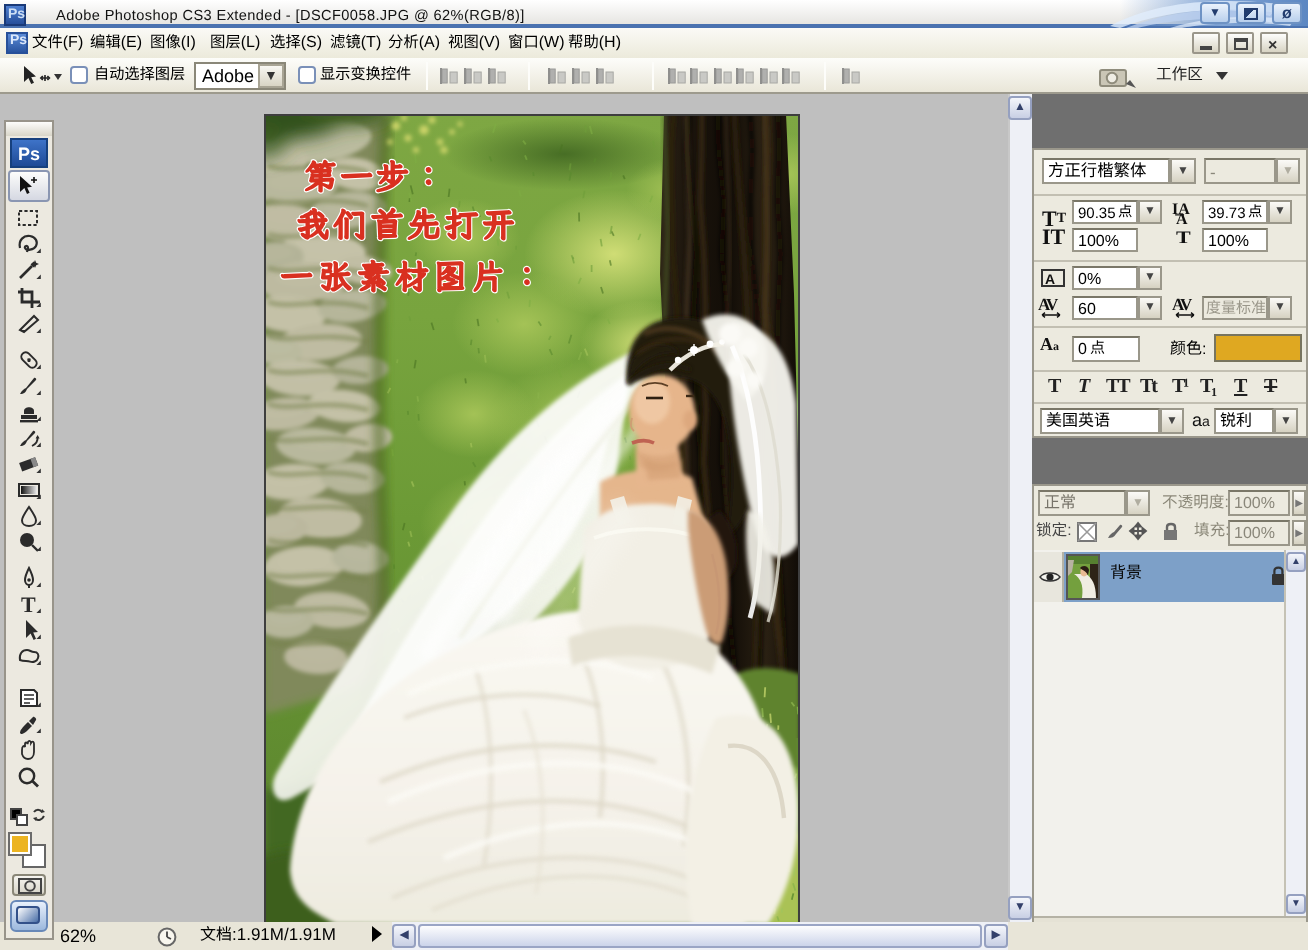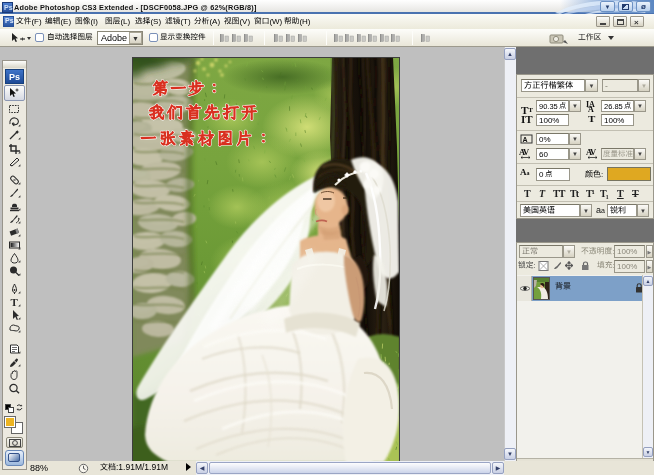--- a/index.html
+++ b/index.html
@@ -10,21 +10,21 @@
 <div class="abs" style="left:0;top:12px;width:654px;height:2px;background:#4a72b0"></div>
 <div class="abs" style="left:560px;top:0;width:94px;height:13px;background:linear-gradient(90deg,rgba(150,180,220,0),#7fa3d4 55%,#5c87c2)"></div>
 <svg class="abs" style="left:555px;top:0" width="99" height="14" viewBox="0 0 99 14">
 <path d="M0 13 C20 2 50 -2 85 2 L80 8 C55 2 25 6 5 14 Z" fill="rgba(225,238,252,0.8)"></path>
 <path d="M8 14 C35 4 60 3 88 7 L85 12 C60 7 28 10 14 14 Z" fill="rgba(190,210,240,0.75)"></path>
 <path d="M30 14 C50 8 70 7 92 10 L90 13 C70 10 45 12 36 14 Z" fill="rgba(230,240,252,0.7)"></path>
 </svg>
 <div class="abs" style="left:2px;top:2px;width:11px;height:11px;background:linear-gradient(#4e7fd0,#274f9a);border:1px solid #1a3a78">
       <div class="abs" style="left:1px;top:1px;font-size:7px;font-weight:bold;color:#cfe0f5">Ps</div>
     </div>
-<div class="abs" style="left:14px;top:3px;font-size:7.3px;font-weight:bold;color:#111;letter-spacing:0.2px">Adobe Photoshop CS3 Extended - [DSCF0058.JPG @ 62%(RGB/8)]</div>
+<div class="abs" style="left:28px;top:3px;font-size:7.3px;font-weight:normal;color:#111;letter-spacing:0.2px">Adobe Photoshop CS3 Extended - [DSCF0058.JPG @ 62%(RGB/8)]</div>
 <div class="abs" style="left:600px;top:1px;width:15px;height:11px;background:linear-gradient(#eaf2fc,#b8cfec);border:1px solid #6d92c4;border-radius:2px;color:#223c6e;font-size:6px;font-weight:bold;text-align:center;line-height:10px">▼</div>
 <div class="abs" style="left:618px;top:1px;width:15px;height:11px;background:linear-gradient(#eaf2fc,#b8cfec);border:1px solid #6d92c4;border-radius:2px;color:#223c6e;font-size:7px;font-weight:bold;text-align:center;line-height:10px">
       <div class="abs" style="left:3px;top:2px;width:7px;height:6px;border:1px solid #223c6e;background:linear-gradient(135deg,#223c6e 40%,transparent 40%)"></div>
     </div>
 <div class="abs" style="left:636px;top:1px;width:15px;height:11px;background:linear-gradient(#eaf2fc,#b8cfec);border:1px solid #6d92c4;border-radius:2px;color:#223c6e;font-size:8px;font-weight:bold;text-align:center;line-height:10px">ø</div>
 <div class="abs" style="left:0;top:14px;width:654px;height:15px;background:linear-gradient(#fbfaf6,#eceadb)"></div>
 <div class="abs" style="left:3px;top:16px;width:11px;height:11px;background:linear-gradient(#5a8ad6,#2a55a0);border:1px solid #27509a">
       <div class="abs" style="left:1px;top:0px;font-size:7px;font-weight:bold;color:#dce8fa">Ps</div>
     </div>
 <svg width="26" height="11" viewBox="0 0 26 11" style="position:absolute;overflow:visible;left:16px;top:17px;">
@@ -795,21 +795,21 @@
       <path d="M188 510V38H52V-35H950V38H565V353H878V426H565V693H917V767H90V693H486V38H265V510Z" transform="translate(8.20 6.97) scale(0.00820 -0.00820)" fill="#000"></path>
       <path d="M435 780V708H927V780ZM267 841C216 768 119 679 35 622C48 608 69 579 79 562C169 626 272 724 339 811ZM391 504V432H728V17C728 1 721 -4 702 -5C684 -6 616 -6 545 -3C556 -25 567 -56 570 -77C668 -77 725 -77 759 -66C792 -53 804 -30 804 16V432H955V504ZM307 626C238 512 128 396 25 322C40 307 67 274 78 259C115 289 154 325 192 364V-83H266V446C308 496 346 548 378 600Z" transform="translate(16.40 6.97) scale(0.00820 -0.00820)" fill="#000"></path>
       <path d="M394 386C412 398 441 409 633 455C631 471 628 499 628 518L475 486V641H631V706H475V834H402V516C402 474 378 453 362 444C373 431 389 403 394 387ZM906 760C864 730 799 693 740 665V830H667V507C667 432 686 412 761 412C777 412 855 412 872 412C934 412 953 442 960 554C940 558 911 570 896 581C893 492 889 477 864 477C848 477 785 477 772 477C745 477 740 481 740 508V601C807 629 892 670 955 712ZM414 333V-82H485V-43H821V-78H895V333H644L684 411L602 429C596 402 584 365 571 333ZM485 118H821V18H485ZM485 176V271H821V176ZM179 840V647H61V576H176C148 448 92 299 34 220C47 201 65 168 74 147C113 204 150 294 179 391V-79H250V439C277 392 306 336 320 306L365 358C349 386 276 496 250 530V576H348V647H250V840Z" transform="translate(24.60 6.97) scale(0.00820 -0.00820)" fill="#000"></path>
       <path d="M632 60C718 28 827 -24 881 -60L937 -16C878 21 769 69 685 98ZM295 96C236 53 140 12 53 -14C70 -25 97 -51 109 -65C194 -33 296 17 363 70ZM200 238C216 244 242 247 407 257C332 226 268 203 237 194C183 175 140 164 108 161C115 143 124 111 126 97C153 107 191 111 477 130V1C477 -11 473 -14 458 -15C443 -16 395 -16 337 -14C347 -32 359 -58 364 -77C435 -77 483 -78 514 -68C545 -57 553 -39 553 -1V135L799 151C825 130 847 110 862 93L915 135C869 181 778 245 703 287L655 251C680 236 706 219 733 201L356 179C469 217 583 264 693 322L648 372C611 351 571 331 532 312L346 305C386 321 425 339 463 361L425 392H508V438H453L463 526H538V574H468L479 703H148C160 716 171 730 181 745H517V796H213L229 829L167 844C139 780 90 721 34 680C50 671 77 654 89 644C106 658 122 674 138 691L127 574H46V526H121C115 476 108 429 102 392H401C341 352 266 321 242 313C219 304 199 300 181 299C188 282 197 251 200 238ZM645 704H811C792 647 764 599 728 558C692 599 662 646 641 697ZM631 840C607 756 563 679 505 628C520 618 544 594 554 582C572 599 588 618 604 639C626 593 652 552 684 515C636 475 578 444 512 420C526 408 546 383 555 370C620 396 677 429 726 471C781 421 847 382 922 358C931 375 950 401 966 414C891 435 826 469 772 515C819 567 855 629 878 704H946V760H672C681 782 689 804 696 827ZM250 631C279 615 313 590 329 570H186L195 657H416L408 570H333L359 597C342 617 306 641 276 657ZM235 507C268 488 304 460 321 438H169L181 529H259ZM323 438 350 466C333 486 299 511 270 529H404L394 438Z" transform="translate(32.80 6.97) scale(0.00820 -0.00820)" fill="#000"></path>
       <path d="M251 836C201 685 119 535 30 437C45 420 67 380 74 363C104 397 133 436 160 479V-78H232V605C266 673 296 745 321 816ZM416 175V106H581V-74H654V106H815V175H654V521C716 347 812 179 916 84C930 104 955 130 973 143C865 230 761 398 702 566H954V638H654V837H581V638H298V566H536C474 396 369 226 259 138C276 125 301 99 313 81C419 177 517 342 581 518V175Z" transform="translate(41.00 6.97) scale(0.00820 -0.00820)" fill="#000"></path>
     </svg><div class="abs" style="left:585px;top:79px;width:13px;height:13px;background:linear-gradient(#fbfaf7,#d6d2c2);border:1px solid #9a978a;font-size:6px;color:#444;text-align:center;line-height:12px">▼</div><div class="abs" style="left:602px;top:79px;width:36px;height:13px;background:#eceadf;border:1px solid #9a978a;border-top-color:#7a7768"></div><div class="abs" style="left:605px;top:81px;font-size:8.5px;color:#8a877a">-</div><div class="abs" style="left:638px;top:79px;width:12px;height:13px;background:linear-gradient(#fbfaf7,#d6d2c2);border:1px solid #9a978a;font-size:6px;color:#b0ada0;text-align:center;line-height:12px">▼</div><div class="abs" style="left:517px;top:97px;width:136px;height:1px;background:#c2bfb2"></div><div class="abs" style="left:521px;top:100px;font-weight:bold;font-family:Liberation Serif;color:#111"><span style="font-size:11px">T</span><span style="font-size:7px;vertical-align:2px">T</span></div><div class="abs" style="left:536px;top:100px;width:33px;height:12px;background:#fff;border:1px solid #9a978a;border-top-color:#7a7768"></div><div class="abs" style="left:539px;top:102px;font-size:7.5px;color:#000">90.35</div><svg width="8" height="10" viewBox="0 0 8 10" style="position:absolute;overflow:visible;left:559px;top:102px;">
       <path d="M237 465H760V286H237ZM340 128C353 63 361 -21 361 -71L437 -61C436 -13 426 70 411 134ZM547 127C576 65 606 -19 617 -69L690 -50C678 0 646 81 615 142ZM751 135C801 72 857 -17 880 -72L951 -42C926 13 868 98 818 161ZM177 155C146 81 95 0 42 -46L110 -79C165 -26 216 58 248 136ZM166 536V216H835V536H530V663H910V734H530V840H455V536Z" transform="translate(0.00 6.12) scale(0.00720 -0.00720)" fill="#000"></path>
     </svg><div class="abs" style="left:569px;top:100px;width:12px;height:12px;background:linear-gradient(#fbfaf7,#d6d2c2);border:1px solid #9a978a;font-size:6px;color:#444;text-align:center;line-height:11px">▼</div><svg class="abs" style="left:586px;top:100px" width="13" height="12">
       <text x="0" y="7" font-size="8" font-weight="bold" font-family="Liberation Serif" fill="#111">I͢A</text>
       <text x="2" y="12" font-size="8" font-weight="bold" font-family="Liberation Serif" fill="#111">A</text>
-    </svg><div class="abs" style="left:601px;top:100px;width:33px;height:12px;background:#fff;border:1px solid #9a978a;border-top-color:#7a7768"></div><div class="abs" style="left:604px;top:102px;font-size:7.5px;color:#000">26.85</div><svg width="8" height="10" viewBox="0 0 8 10" style="position:absolute;overflow:visible;left:624px;top:102px;">
+    </svg><div class="abs" style="left:601px;top:100px;width:33px;height:12px;background:#fff;border:1px solid #9a978a;border-top-color:#7a7768"></div><div class="abs" style="left:604px;top:102px;font-size:7.5px;color:#000">39.73</div><svg width="8" height="10" viewBox="0 0 8 10" style="position:absolute;overflow:visible;left:624px;top:102px;">
       <path d="M237 465H760V286H237ZM340 128C353 63 361 -21 361 -71L437 -61C436 -13 426 70 411 134ZM547 127C576 65 606 -19 617 -69L690 -50C678 0 646 81 615 142ZM751 135C801 72 857 -17 880 -72L951 -42C926 13 868 98 818 161ZM177 155C146 81 95 0 42 -46L110 -79C165 -26 216 58 248 136ZM166 536V216H835V536H530V663H910V734H530V840H455V536Z" transform="translate(0.00 6.12) scale(0.00720 -0.00720)" fill="#000"></path>
     </svg><div class="abs" style="left:634px;top:100px;width:12px;height:12px;background:linear-gradient(#fbfaf7,#d6d2c2);border:1px solid #9a978a;font-size:6px;color:#444;text-align:center;line-height:11px">▼</div><div class="abs" style="left:521px;top:113px;font-size:11px;font-weight:bold;font-family:Liberation Serif;color:#111">IT</div><div class="abs" style="left:536px;top:114px;width:33px;height:12px;background:#fff;border:1px solid #9a978a;border-top-color:#7a7768"></div><div class="abs" style="left:539px;top:116px;font-size:8.0px;color:#000">100%</div><div class="abs" style="left:588px;top:113px;font-size:11px;font-weight:bold;font-family:Liberation Serif;color:#111;transform:scaleY(0.8)">T</div><div class="abs" style="left:601px;top:114px;width:33px;height:12px;background:#fff;border:1px solid #9a978a;border-top-color:#7a7768"></div><div class="abs" style="left:604px;top:116px;font-size:8.0px;color:#000">100%</div><div class="abs" style="left:517px;top:130px;width:136px;height:1px;background:#c2bfb2"></div><svg class="abs" style="left:520px;top:133px" width="14" height="12">
       <rect x="1" y="2" width="11" height="8" fill="none" stroke="#333"></rect>
       <text x="2.5" y="9" font-size="7" font-weight="bold" fill="#111">A</text>
     </svg><div class="abs" style="left:536px;top:133px;width:33px;height:12px;background:#fff;border:1px solid #9a978a;border-top-color:#7a7768"></div><div class="abs" style="left:539px;top:135px;font-size:8.0px;color:#000">0%</div><div class="abs" style="left:569px;top:133px;width:12px;height:12px;background:linear-gradient(#fbfaf7,#d6d2c2);border:1px solid #9a978a;font-size:6px;color:#444;text-align:center;line-height:11px">▼</div><svg class="abs" style="left:519px;top:147px" width="15" height="12">
       <text x="0" y="8" font-size="8.5" font-weight="bold" font-family="Liberation Serif" fill="#111" letter-spacing="-1">AV</text>
       <path d="M2 10.5 l9 0 M2 10.5 l1.5-1.2 M2 10.5 l1.5 1.2 M11 10.5 l-1.5-1.2 M11 10.5 l-1.5 1.2" stroke="#111" stroke-width="0.7" fill="none"></path>
     </svg><div class="abs" style="left:536px;top:148px;width:33px;height:12px;background:#fff;border:1px solid #9a978a;border-top-color:#7a7768"></div><div class="abs" style="left:539px;top:150px;font-size:8.0px;color:#000">60</div><div class="abs" style="left:569px;top:148px;width:12px;height:12px;background:linear-gradient(#fbfaf7,#d6d2c2);border:1px solid #9a978a;font-size:6px;color:#444;text-align:center;line-height:11px">▼</div><svg class="abs" style="left:586px;top:147px" width="15" height="12">
       <text x="0" y="8" font-size="8.5" font-weight="bold" font-family="Liberation Serif" fill="#111" letter-spacing="-1">AV</text>
       <path d="M2 10.5 l9 0 M2 10.5 l1.5-1.2 M2 10.5 l1.5 1.2 M11 10.5 l-1.5-1.2 M11 10.5 l-1.5 1.2" stroke="#111" stroke-width="0.7" fill="none"></path>
@@ -872,21 +872,21 @@
     <path d="M0 2 L3 2 L2 8 L0 10 Z" fill="#b8b2a2"></path>
     </svg><svg width="17" height="11" viewBox="0 0 17 11" style="position:absolute;overflow:visible;left:555px;top:282px;">
       <path d="M735 378V293H273V378ZM198 436V-80H273V93H735V4C735 -10 729 -15 713 -16C697 -16 638 -16 580 -14C590 -33 601 -61 605 -81C685 -81 737 -80 769 -69C800 -58 811 -38 811 3V436ZM273 238H735V148H273ZM330 841V753H79V692H330V602C225 584 125 568 54 558L66 493L330 543V469H404V841ZM550 840V576C550 499 574 478 670 478C689 478 819 478 840 478C914 478 936 504 945 602C924 606 894 617 878 628C874 555 867 543 833 543C805 543 698 543 678 543C633 543 625 548 625 576V654C721 676 828 708 905 741L852 795C798 768 709 738 625 714V840Z" transform="translate(0.00 6.80) scale(0.00800 -0.00800)" fill="#0a0a0a"></path>
       <path d="M242 640H755V576H242ZM242 753H755V690H242ZM265 290H736V195H265ZM623 66C715 31 830 -26 888 -66L939 -17C877 24 761 78 671 110ZM291 114C231 66 132 20 44 -9C61 -21 87 -48 100 -63C185 -28 292 29 359 86ZM433 506C443 493 453 477 462 461H56V399H941V461H543C533 482 518 505 502 524H830V804H170V524H487ZM193 346V140H462V-6C462 -17 459 -20 445 -21C431 -22 382 -22 330 -20C340 -37 350 -61 353 -80C424 -80 470 -80 499 -70C529 -61 538 -45 538 -8V140H811V346Z" transform="translate(8.00 6.80) scale(0.00800 -0.00800)" fill="#0a0a0a"></path>
     </svg><svg class="abs" style="left:634px;top:282px" width="10" height="12" viewBox="0 0 10 12">
       <rect x="2" y="5" width="6.5" height="5.5" rx="0.5" fill="#333"></rect>
       <path d="M3.2 5 L3.2 3.5 C3.2 1.2 7.2 1.2 7.2 3.5 L7.2 5" fill="none" stroke="#333" stroke-width="1.1"></path>
     </svg><div class="abs" style="left:642px;top:275px;width:11px;height:183px;background:#eef0f6;border-left:1px solid #c5c2b5"></div><div class="abs" style="left:643px;top:276px;width:10px;height:10px;background:linear-gradient(#f4f6fb,#c8cfe4);border:1px solid #95a0c0;border-radius:2px;font-size:5px;color:#33406a;text-align:center;line-height:9px">▲</div><div class="abs" style="left:643px;top:447px;width:10px;height:10px;background:linear-gradient(#f4f6fb,#c8cfe4);border:1px solid #95a0c0;border-radius:2px;font-size:5px;color:#33406a;text-align:center;line-height:9px">▼</div><div class="abs" style="left:517px;top:458px;width:136px;height:10px;background:#e5e2d5;border-top:1px solid #b5b2a5"></div><div class="abs" style="left:580px;top:464px;width:35px;height:3px;background:linear-gradient(90deg,#c59a55,#d8b060);border-radius:2px;opacity:0.55"></div>
 <div class="abs" style="left:516px;top:468px;width:138px;height:7px;background:#6f6f6f"></div>
 <div class="abs" style="left:0;top:461px;width:654px;height:14px;background:#e8e5d8"></div>
-<div class="abs" style="left:30px;top:463px;font-size:9px;color:#000">88%</div>
+<div class="abs" style="left:30px;top:463px;font-size:9px;color:#000">62%</div>
 <svg class="abs" style="left:78px;top:463px" width="11" height="11">
       <circle cx="5.5" cy="5.5" r="4.2" fill="#f8f6ee" stroke="#666"></circle>
       <path d="M5.5 5.5 L5.5 2.8 M5.5 5.5 L7.5 6.5" stroke="#444" stroke-width="0.9"></path>
     </svg>
 <svg width="68" height="11" viewBox="0 0 68 11" style="position:absolute;overflow:visible;left:100px;top:463px;">
       <path d="M423 823C453 774 485 707 497 666L580 693C566 734 531 799 501 847ZM50 664V590H206C265 438 344 307 447 200C337 108 202 40 36 -7C51 -25 75 -60 83 -78C250 -24 389 48 502 146C615 46 751 -28 915 -73C928 -52 950 -20 967 -4C807 36 671 107 560 201C661 304 738 432 796 590H954V664ZM504 253C410 348 336 462 284 590H711C661 455 592 344 504 253Z" transform="translate(0.00 6.80) scale(0.00800 -0.00800)" fill="#000"></path>
       <path d="M851 776C830 702 788 597 753 534L813 515C848 575 891 673 925 755ZM397 751C430 679 469 582 486 521L551 547C533 608 493 701 458 774ZM193 840V626H47V555H181C151 418 88 260 26 175C38 158 56 128 65 108C113 175 159 287 193 401V-79H264V424C295 374 332 312 347 279L393 337C375 365 291 482 264 516V555H390V626H264V840ZM369 63V-9H842V-71H916V471H694V837H621V471H392V398H842V269H404V201H842V63Z" transform="translate(8.00 6.80) scale(0.00800 -0.00800)" fill="#000"></path>
       <text x="16.00" y="6.80" font-family="Liberation Sans, sans-serif" font-size="8.50" font-weight="normal" fill="#000">:1.91M/1.91M</text>
     </svg>
 <div class="abs" style="left:186px;top:463px;width:0;height:0;border-top:4px solid transparent;border-bottom:4px solid transparent;border-left:5px solid #000"></div>

